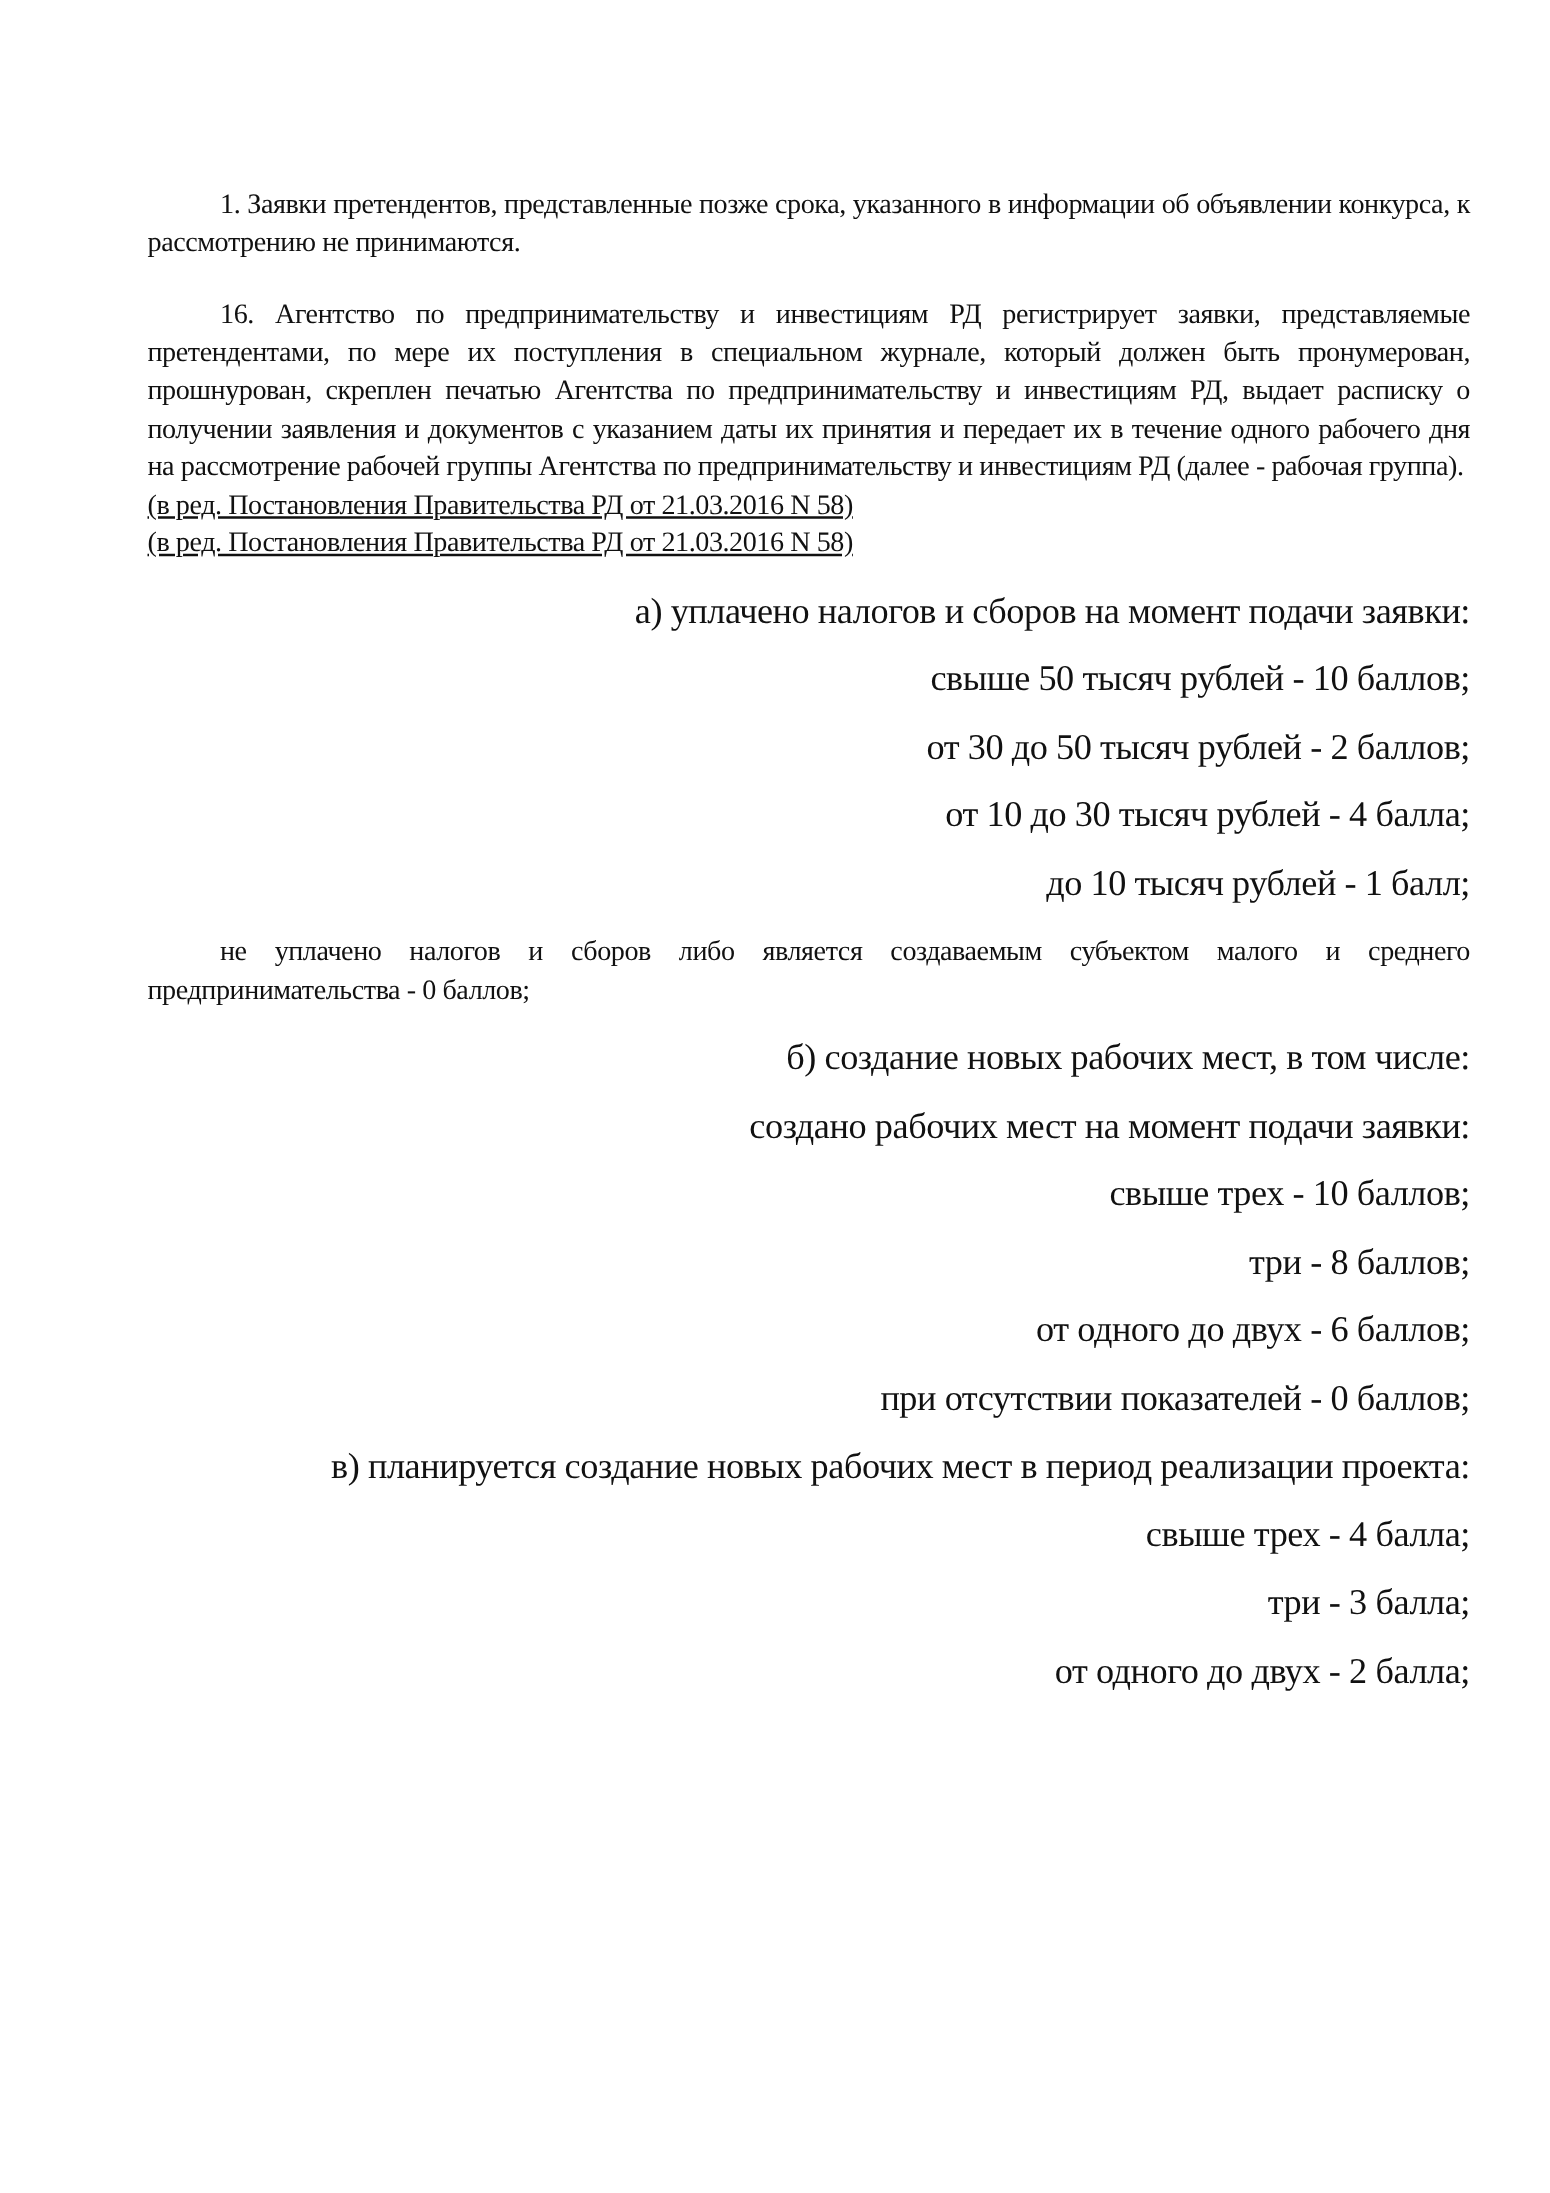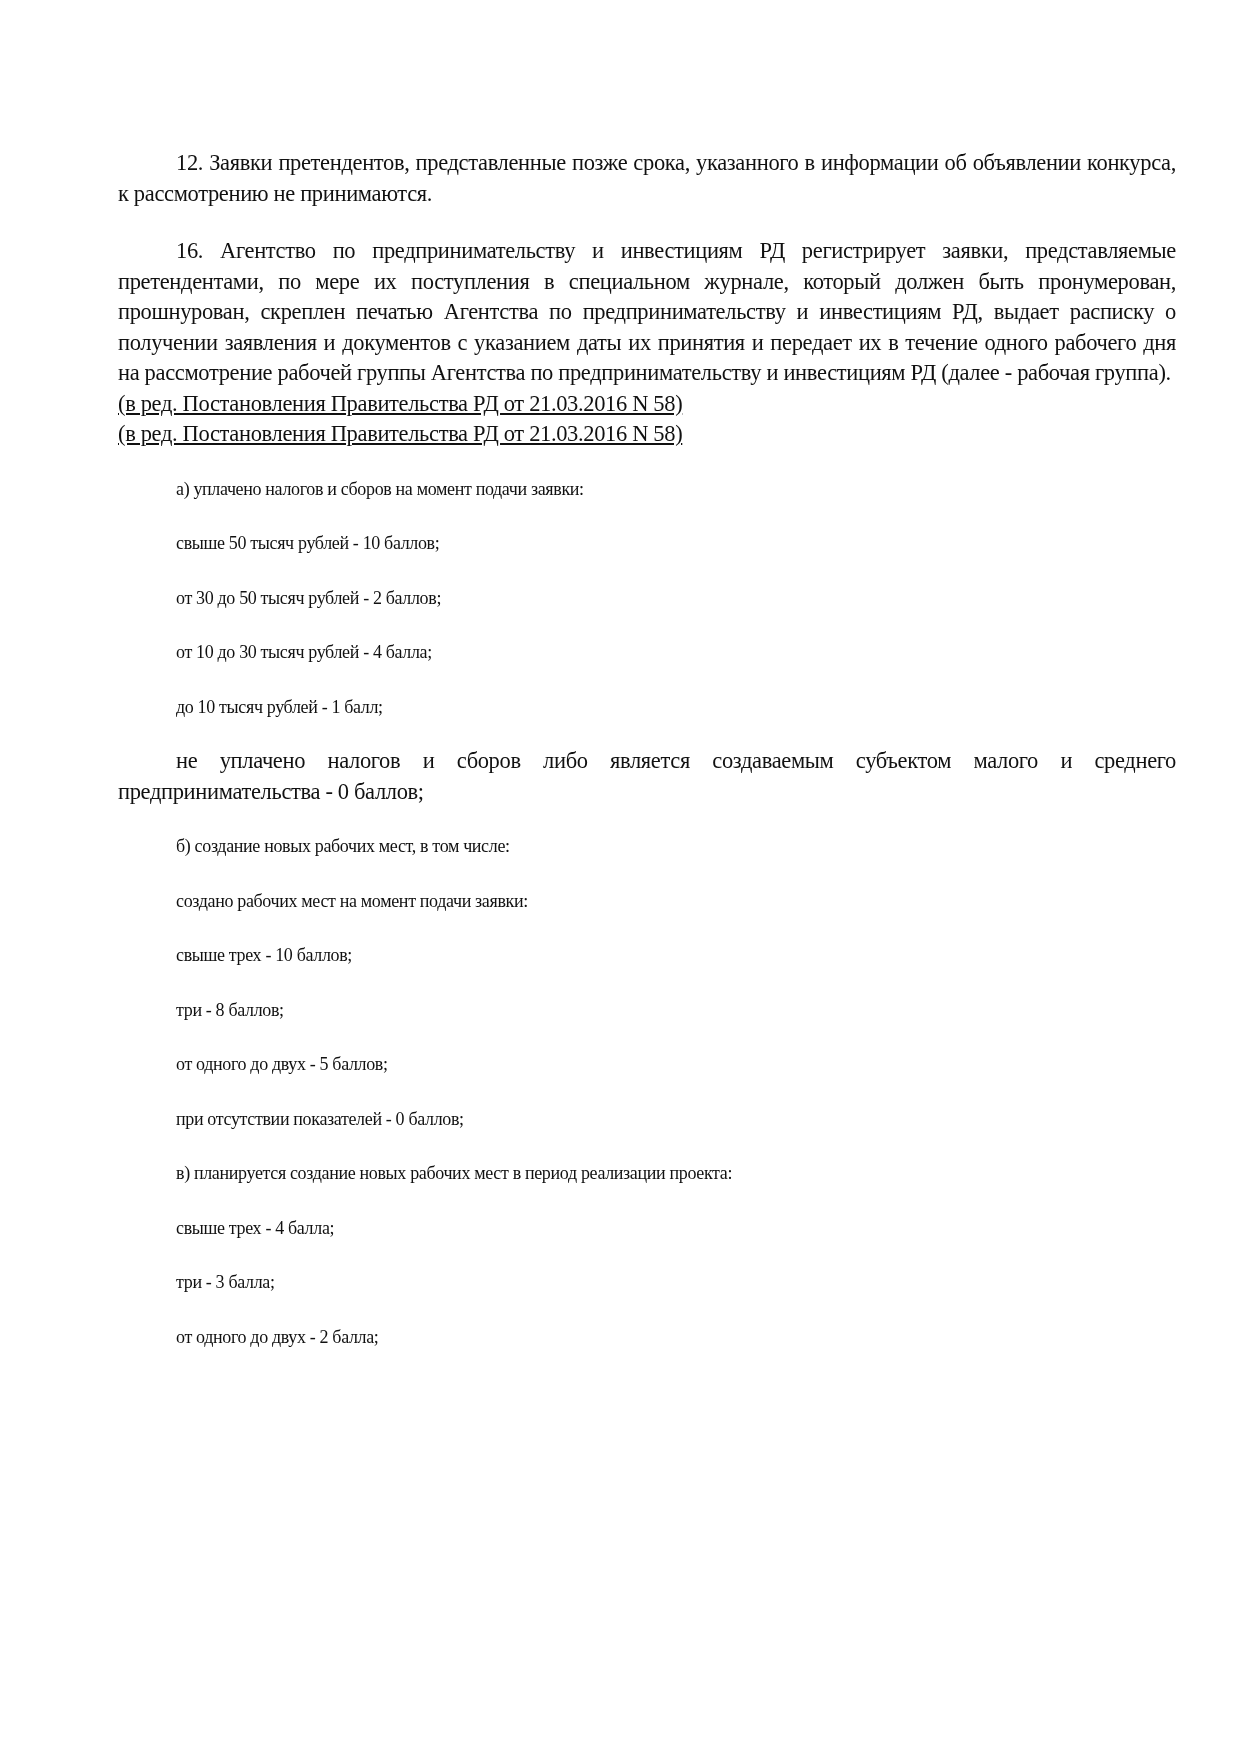--- a/index.html
+++ b/index.html
@@ -32,34 +32,35 @@
     .indent {
       text-indent: 58px;
     }
     .ref {
       text-indent: 0;
       text-decoration: underline;
     }
     .gap-lg { margin-top: 24px; }
     .gap-md { margin-top: 27px; }
     .item {
-      font-size: 18px;
+      font-size: 29px;
       line-height: 30.5px;
       margin: 0;
       padding-left: 58px;
       letter-spacing: -0.35px;
+      text-align: right;
     }
     .item + .item { margin-top: 24px; }
   </style>
 </head>
 <body>
 
 <div class="page">
 
-  <p class="p indent">12. Заявки претендентов, представленные позже срока, указанного в информации об объявлении конкурса, к рассмотрению не принимаются.</p>
+  <p class="p indent">1. Заявки претендентов, представленные позже срока, указанного в информации об объявлении конкурса, к рассмотрению не принимаются.</p>
 
   <p class="p indent gap-md">16. Агентство по предпринимательству и инвестициям РД регистрирует заявки, представляемые претендентами, по мере их поступления в специальном журнале, который должен быть пронумерован, прошнурован, скреплен печатью Агентства по предпринимательству и инвестициям РД, выдает расписку о получении заявления и документов с указанием даты их принятия и передает их в течение одного рабочего дня на рассмотрение рабочей группы Агентства по предпринимательству и инвестициям РД (далее - рабочая группа).</p>
   <p class="p ref">(в ред. Постановления Правительства РД от 21.03.2016 N 58)</p>
 
   <p class="p ref">(в ред. Постановления Правительства РД от 21.03.2016 N 58)</p>
 
 
   <div class="gap-lg">
     <p class="item">а) уплачено налогов и сборов на момент подачи заявки:</p>
     <p class="item">свыше 50 тысяч рублей - 10 баллов;</p>
@@ -68,21 +69,21 @@
     <p class="item">до 10 тысяч рублей - 1 балл;</p>
   </div>
 
   <p class="p indent gap-lg">не уплачено налогов и сборов либо является создаваемым субъектом малого и среднего предпринимательства - 0 баллов;</p>
 
   <div class="gap-lg">
     <p class="item">б) создание новых рабочих мест, в том числе:</p>
     <p class="item">создано рабочих мест на момент подачи заявки:</p>
     <p class="item">свыше трех - 10 баллов;</p>
     <p class="item">три - 8 баллов;</p>
-    <p class="item">от одного до двух - 5 баллов;</p>
+    <p class="item">от одного до двух - 6 баллов;</p>
     <p class="item">при отсутствии показателей - 0 баллов;</p>
   </div>
 
   <div class="gap-lg">
     <p class="item">в) планируется создание новых рабочих мест в период реализации проекта:</p>
     <p class="item">свыше трех - 4 балла;</p>
     <p class="item">три - 3 балла;</p>
     <p class="item">от одного до двух - 2 балла;</p>
   </div>
 

